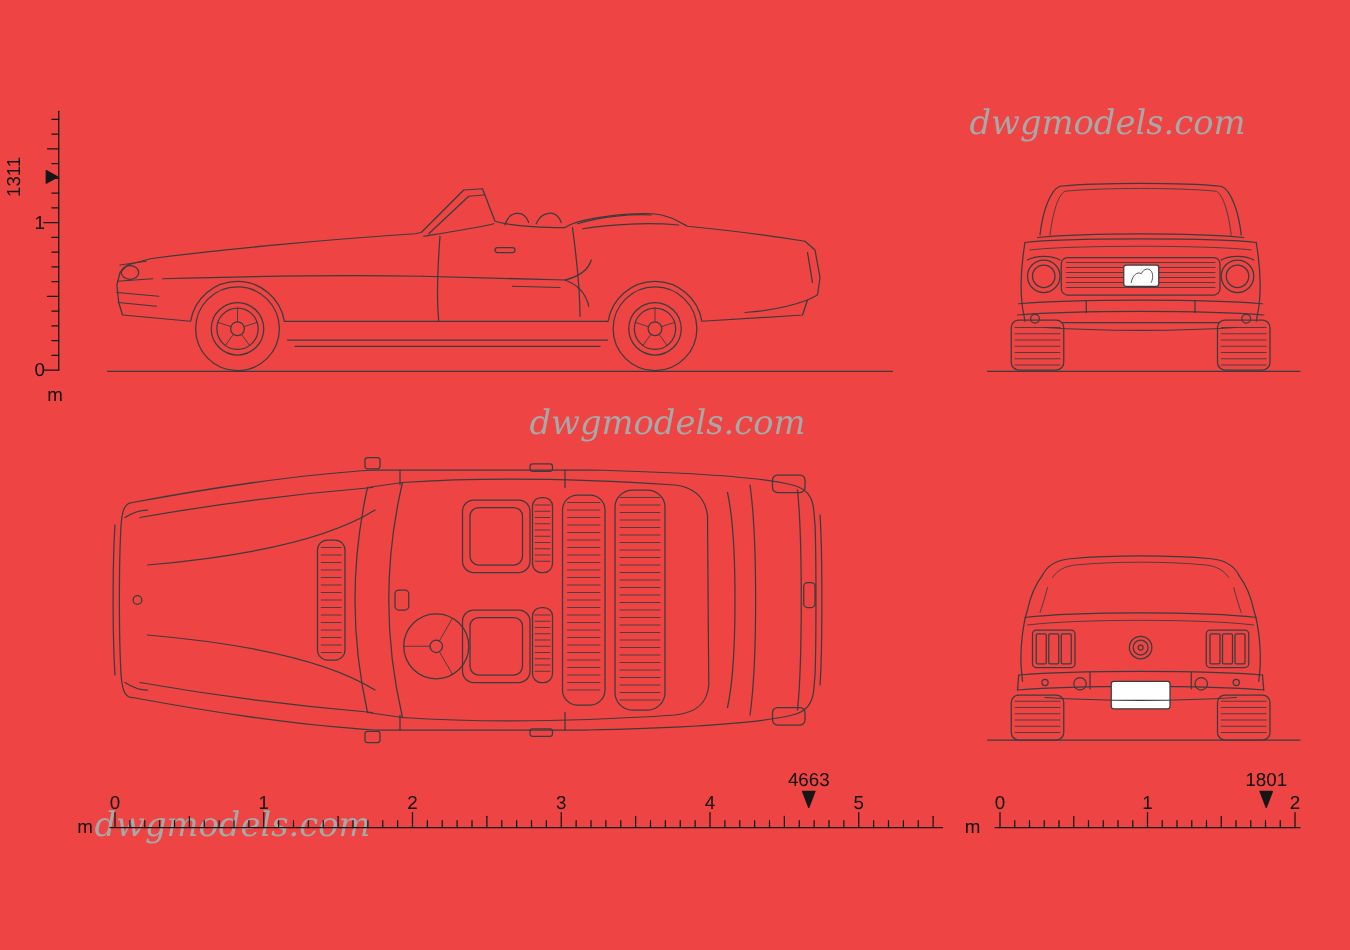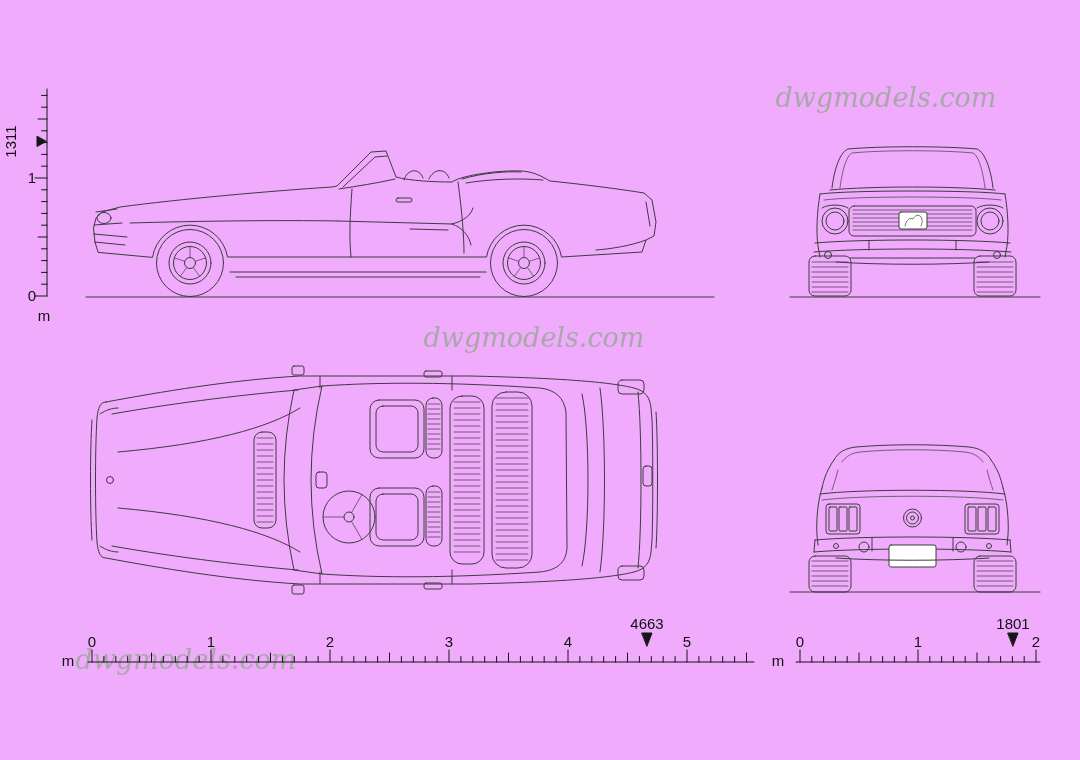--- a/index.html
+++ b/index.html
@@ -1,16 +1,16 @@
 <!DOCTYPE html>
 <html><head>
 <meta charset="utf-8">
 <style>
   html,body{margin:0;padding:0;background:#ffffff;}
-  #stage{position:relative;width:1080px;height:760px;background:#f0abfc;overflow:hidden;}
+  #stage{position:relative;width:1080px;height:760px;background:#ef4444;overflow:hidden;}
   svg path, svg rect, svg circle, svg ellipse, svg line{
     fill:none;stroke:#3c3c3c;stroke-width:1;stroke-linecap:round;stroke-linejoin:round;
   }
   .thin line, line.thin, path.thin{stroke-width:0.7;}
   .ruler line, .ruler path{stroke:#161616;}
   .marker{fill:#161616;stroke:none;}
   .wfill{fill:#ffffff;}
   svg text{stroke:none;}
   text.ruler-num{font:15px "Liberation Sans", sans-serif;fill:#111111;}
   text.dim{font:15px "Liberation Sans", sans-serif;fill:#111111;}

